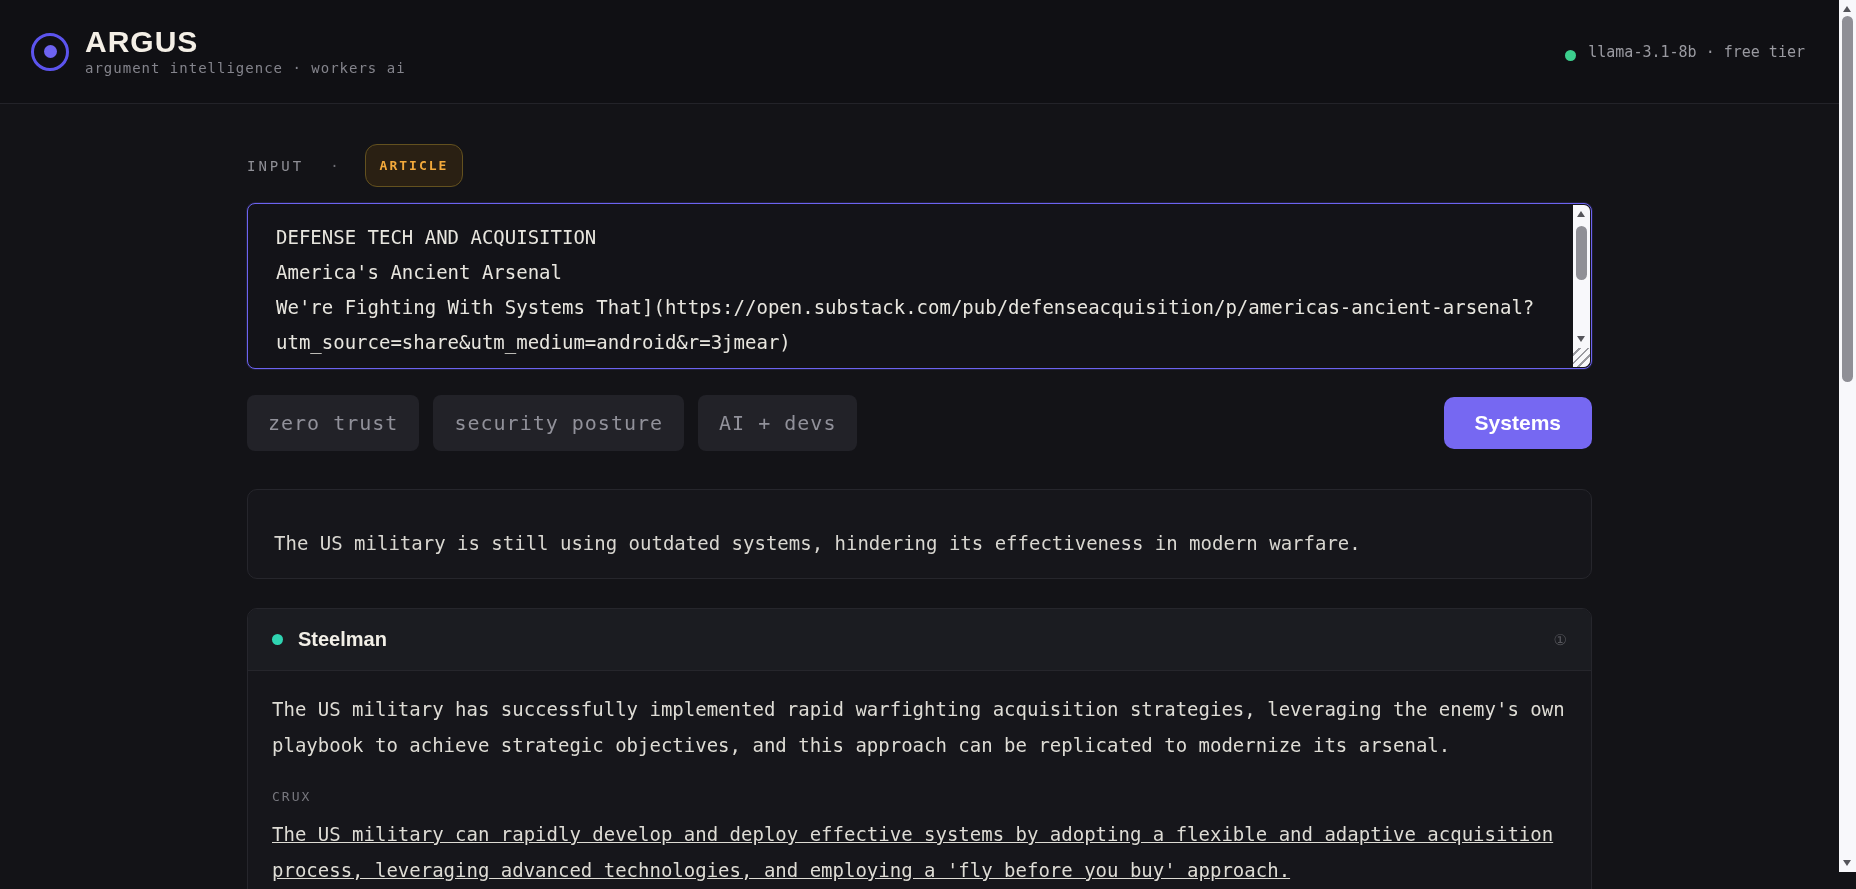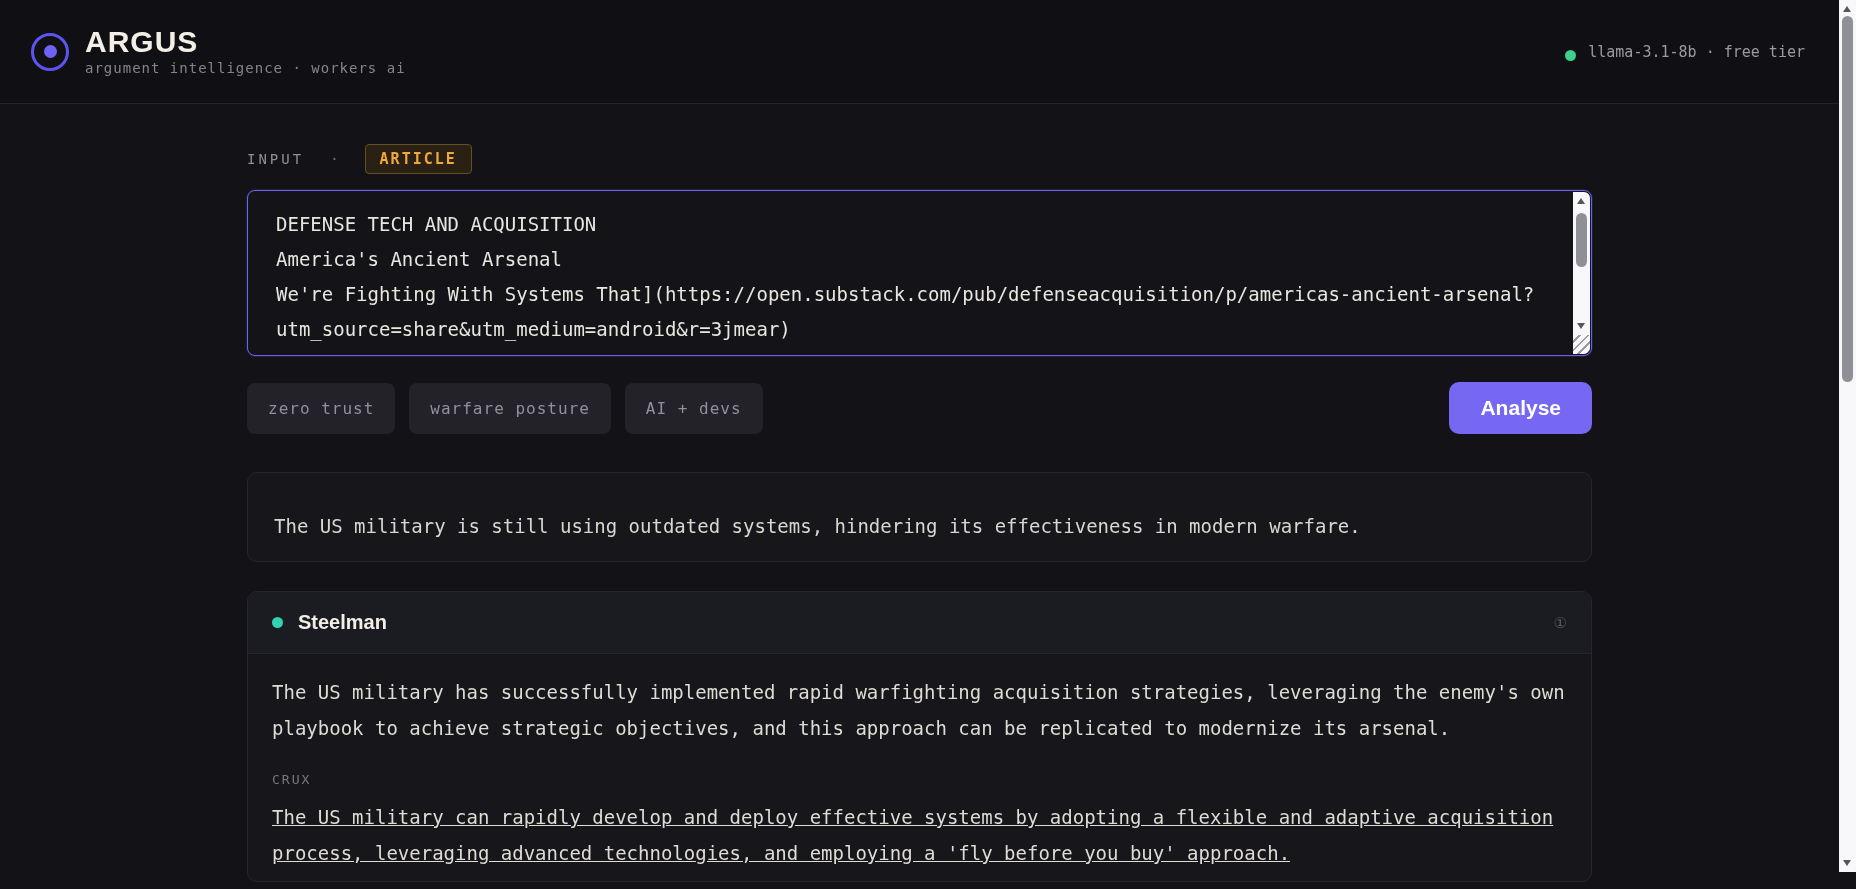--- a/index.html
+++ b/index.html
@@ -44,23 +44,23 @@
   
   .main-col { width: 1345px; margin: 0 auto; padding-right: 0; margin-right: calc((1839px - 1345px)/2 + 17px); margin-left: calc((1839px - 1345px)/2); }
 
   .input-label-row {
     margin-top: 40px;
     display: flex; align-items: center; gap: 26px;
     font-size: 14px; color: #8f8f96; letter-spacing: 3px;
   }
   .sep { color: #6f6f76; letter-spacing: 0; }
   .badge {
-    font-size: 15px; font-weight: bold; color: #f2a93b;
-    background: #2a2013; border: 1px solid #63511f; border-radius: 4px;
-    padding: 5px 14px; letter-spacing: 2px;
+    font-size: 13px; font-weight: bold; color: #f2a93b;
+    background: #2a2013; border: 1px solid #63511f; border-radius: 12px;
+    padding: 13px 14px; letter-spacing: 2px;
   }
 
   
   .textarea-wrap { position: relative; margin-top: 16px; height: 166px; }
   .article-textarea {
     width: 100%; height: 100%;
     background: #131318;
     border: 1.5px solid #6c63f0;
     border-radius: 8px;
     color: #e8e6df;
@@ -93,21 +93,21 @@
     background: repeating-linear-gradient(135deg, #f8f8fb 0 4px, #9a9aa0 4px 6px);
     border-radius: 0 0 6px 0;
   }
 
   
   .actions-row { margin-top: 26px; display: flex; align-items: center; justify-content: space-between; }
   .tags { display: flex; gap: 14px; }
   .tag-pill {
     background: #222228; border: none; border-radius: 8px;
     color: #91919a; font-family: "DejaVu Sans Mono", monospace;
-    font-size: 16px; letter-spacing: 1px;
+    font-size: 20px; letter-spacing: 1px;
     padding: 16px 21px; cursor: pointer;
   }
   .analyse-btn {
     background: #7668f2; border: none; border-radius: 10px;
     color: #ffffff; font-family: "Liberation Sans", sans-serif;
     font-weight: bold; font-size: 21px;
     padding: 14px 31px; cursor: pointer;
   }
 
   
@@ -186,24 +186,24 @@
       <div class="arrow-up"></div>
       <div class="ta-thumb"></div>
       <div class="arrow-down"></div>
     </div>
     <div class="ta-resize"></div>
   </div>
 
   <div class="actions-row">
     <div class="tags">
       <button class="tag-pill">zero trust</button>
-      <button class="tag-pill">warfare posture</button>
+      <button class="tag-pill">security posture</button>
       <button class="tag-pill">AI + devs</button>
     </div>
-    <button class="analyse-btn">Analyse</button>
+    <button class="analyse-btn">Systems</button>
   </div>
 
   <section class="summary-card">
     <p class="summary-text">The US military is still using outdated systems, hindering its effectiveness in modern warfare.</p>
   </section>
 
   <section class="steelman-card">
     <div class="card-header">
       <span class="dot dot-teal"></span>
       <h2 class="card-title">Steelman</h2>

